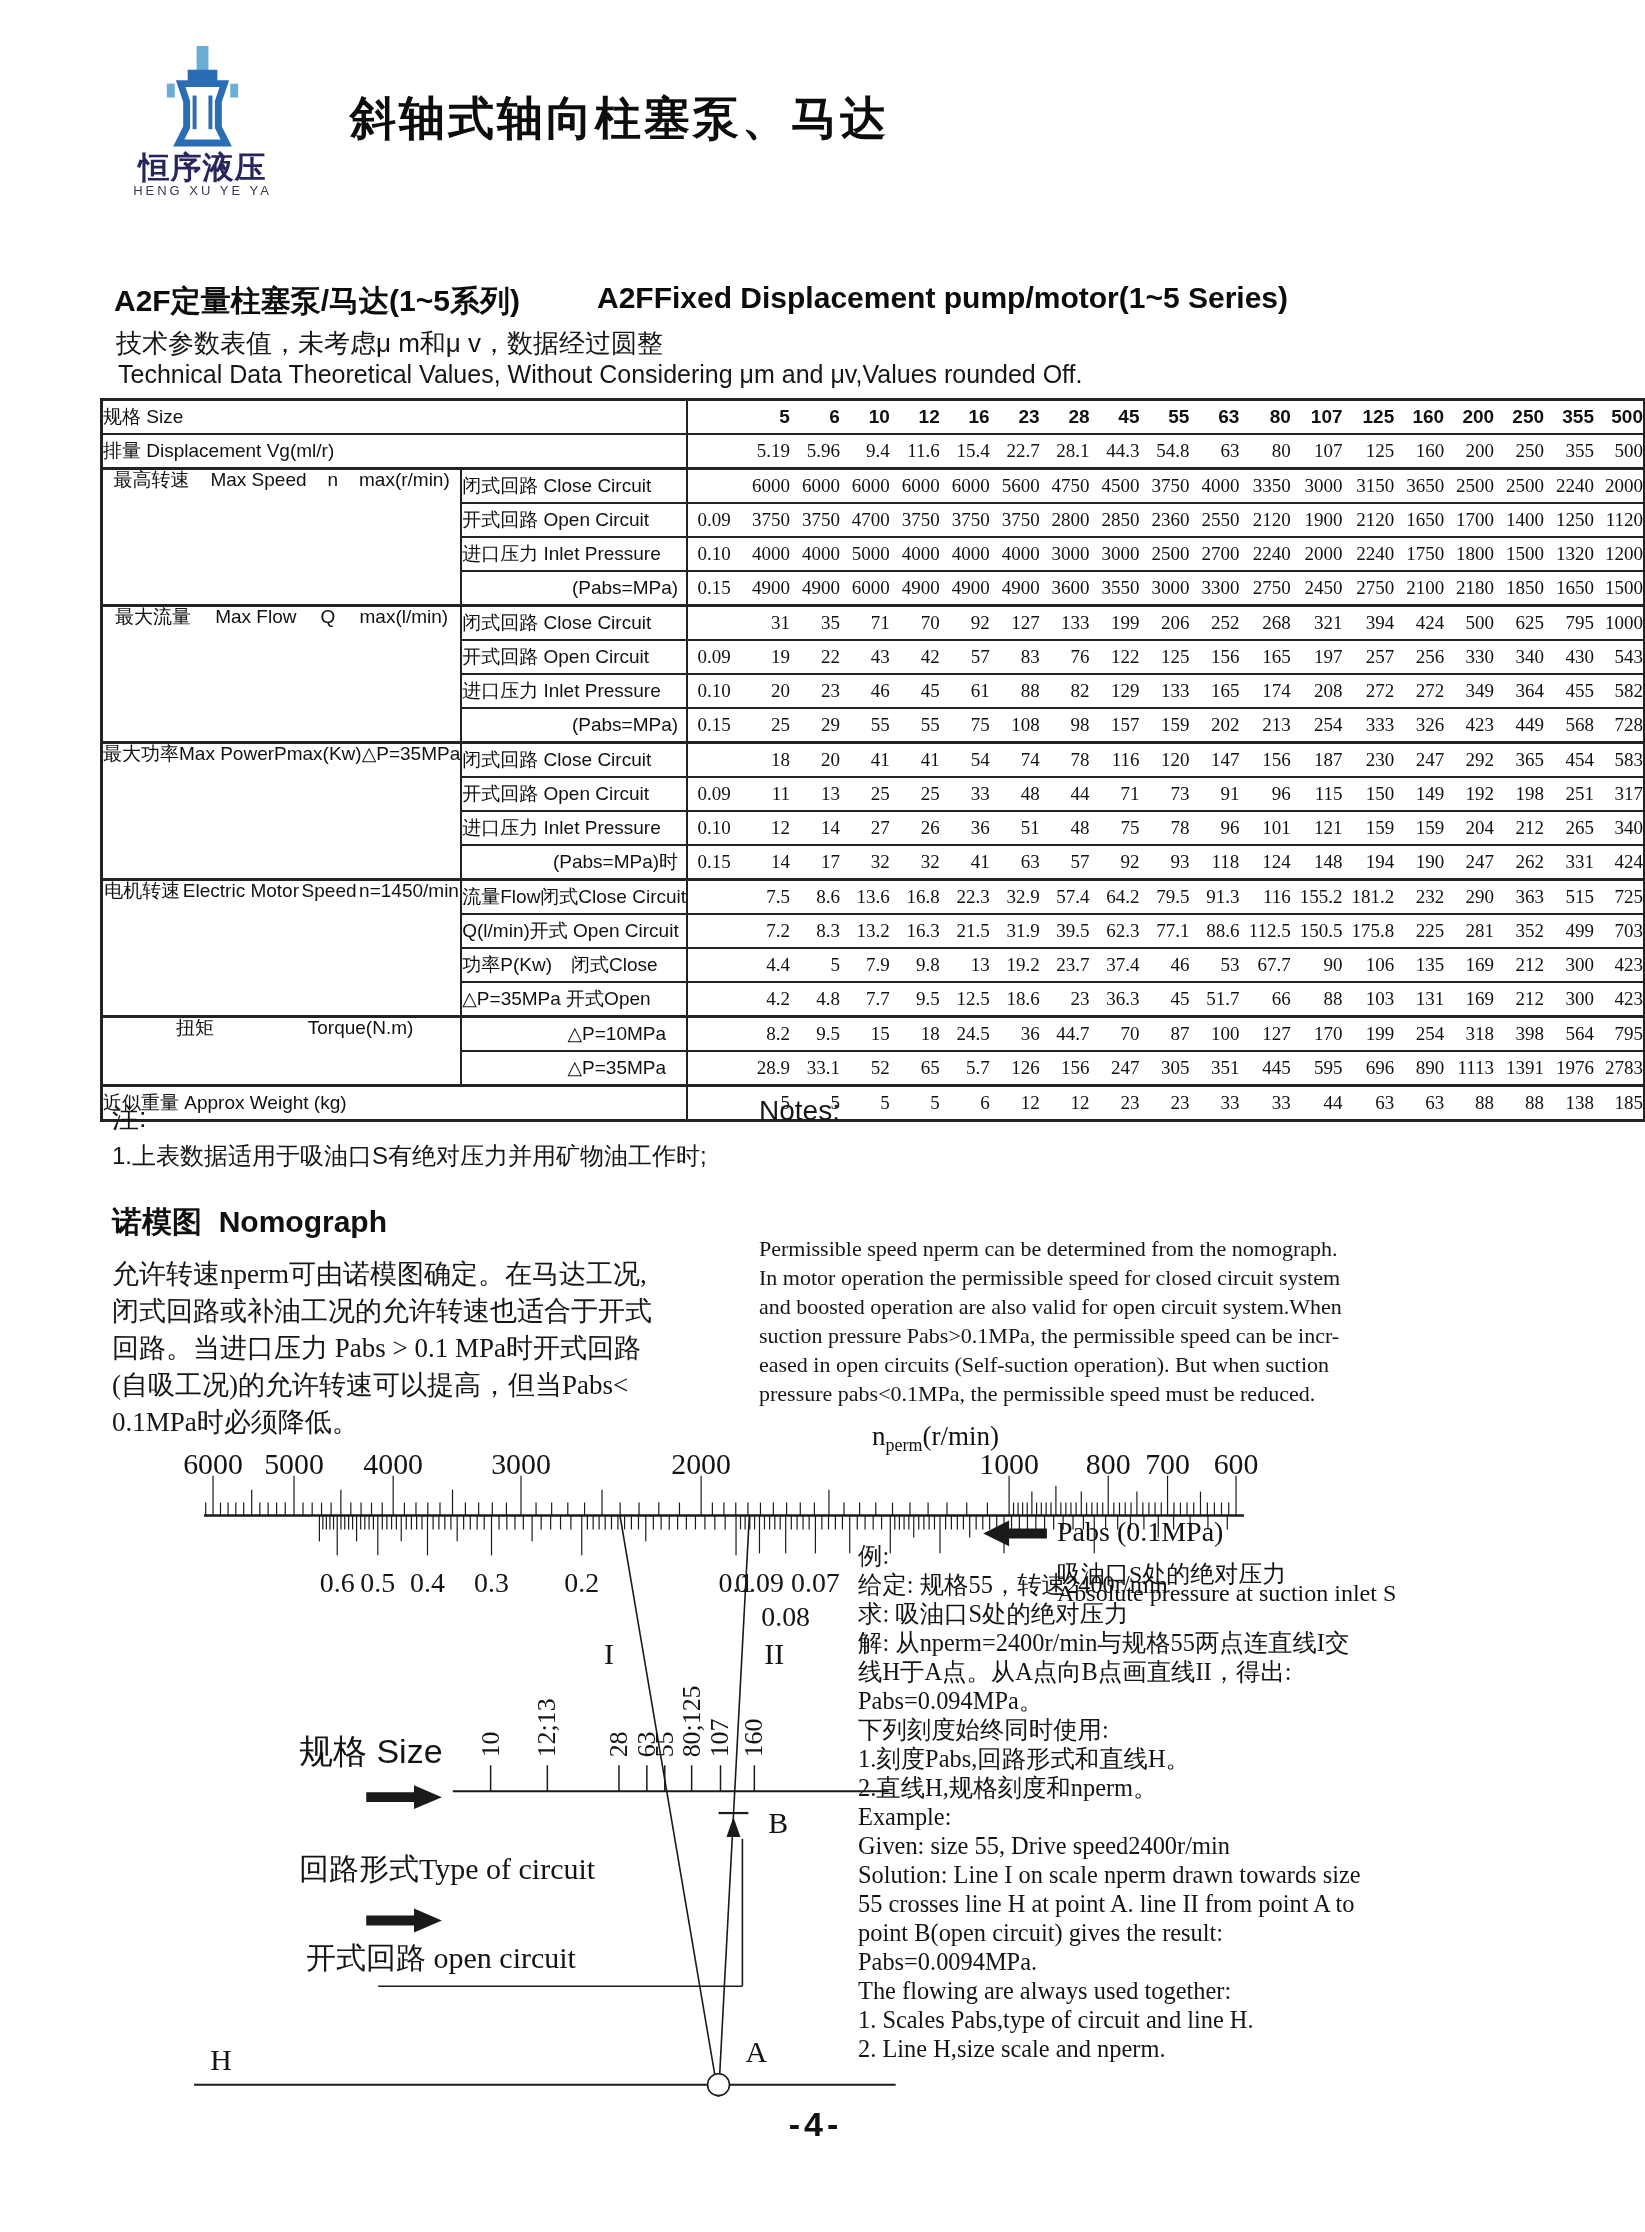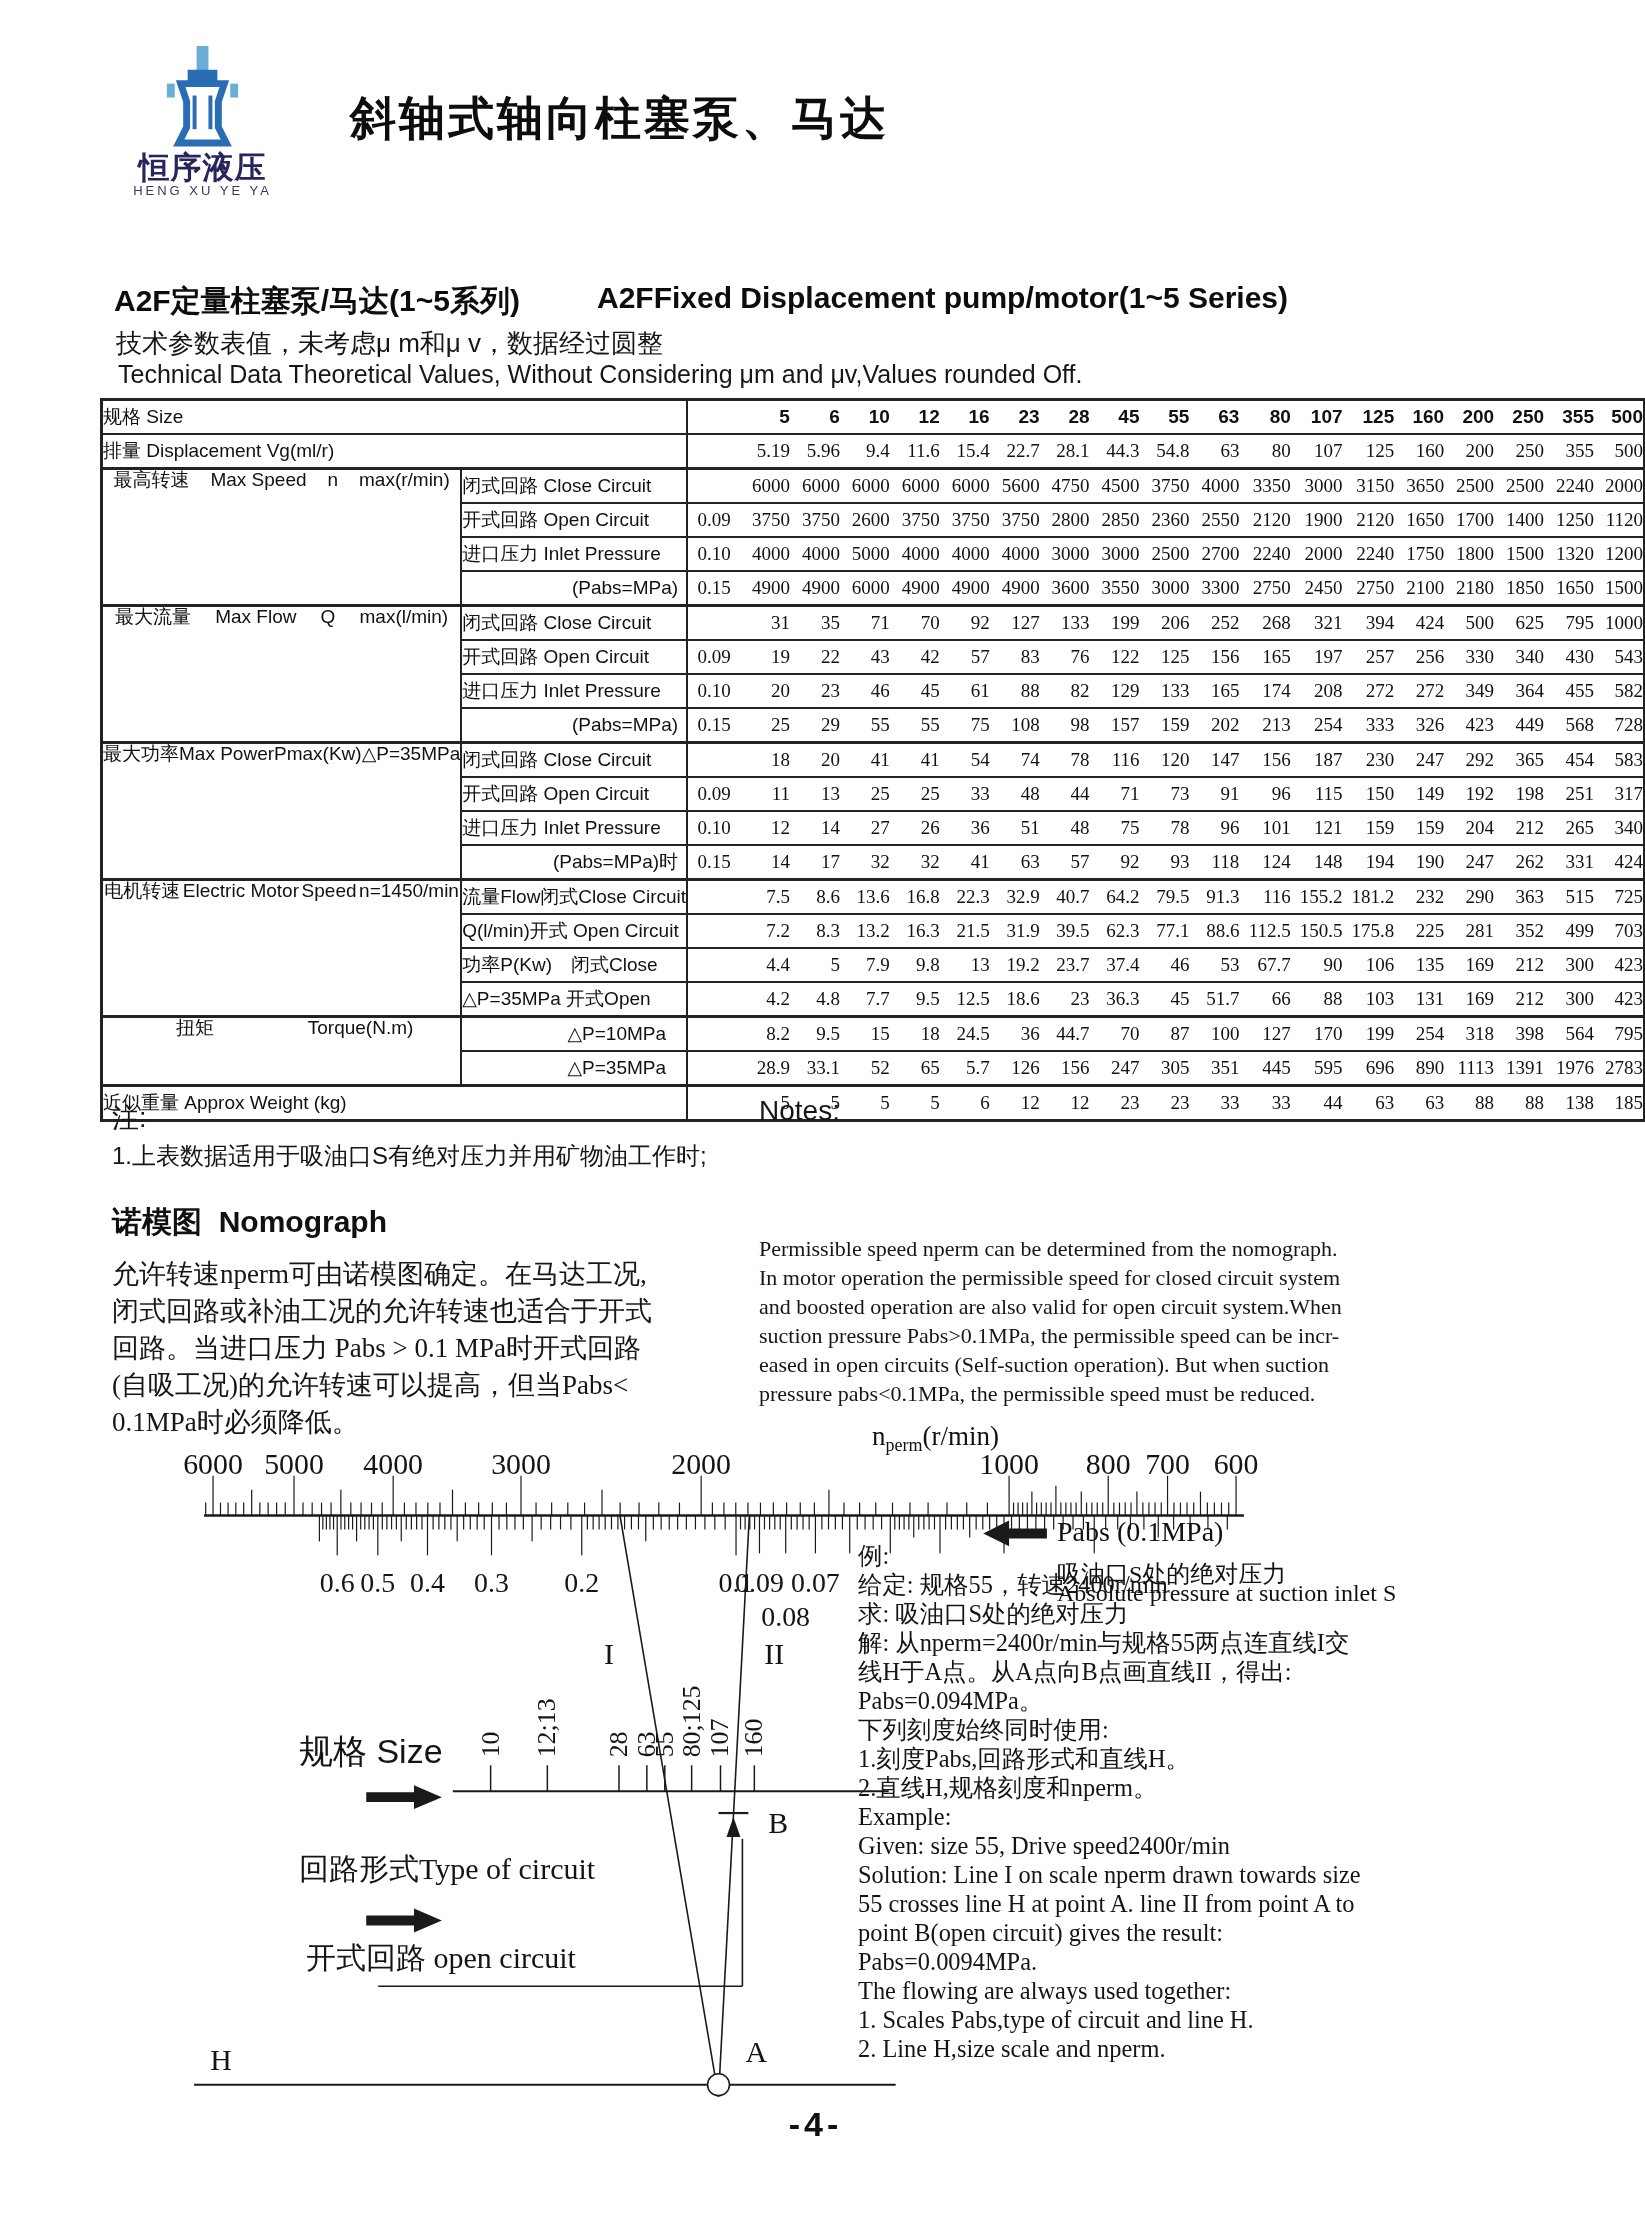--- a/index.html
+++ b/index.html
@@ -168,21 +168,21 @@
             <td class="num b-b2">2500</td>
             <td class="num b-b2">2500</td>
             <td class="num b-b2">2240</td>
             <td class="num b-b2">2000</td>
           </tr>
           <tr>
             <td class="sub b-r2 b-b2">开式回路 Open Circuit</td>
             <td class="pres b-b2">0.09</td>
             <td class="num b-b2">3750</td>
             <td class="num b-b2">3750</td>
-            <td class="num b-b2">2600</td>
+            <td class="num b-b2">4700</td>
             <td class="num b-b2">3750</td>
             <td class="num b-b2">3750</td>
             <td class="num b-b2">3750</td>
             <td class="num b-b2">2800</td>
             <td class="num b-b2">2850</td>
             <td class="num b-b2">2360</td>
             <td class="num b-b2">2550</td>
             <td class="num b-b2">2120</td>
             <td class="num b-b2">1900</td>
             <td class="num b-b2">2120</td>
@@ -438,21 +438,21 @@
               </div>
             </td>
             <td class="sub b-r2 b-b2">流量Flow闭式Close  Circuit</td>
             <td class="pres b-b2"></td>
             <td class="num b-b2">7.5</td>
             <td class="num b-b2">8.6</td>
             <td class="num b-b2">13.6</td>
             <td class="num b-b2">16.8</td>
             <td class="num b-b2">22.3</td>
             <td class="num b-b2">32.9</td>
-            <td class="num b-b2">40.7</td>
+            <td class="num b-b2">57.4</td>
             <td class="num b-b2">64.2</td>
             <td class="num b-b2">79.5</td>
             <td class="num b-b2">91.3</td>
             <td class="num b-b2">116</td>
             <td class="num b-b2">155.2</td>
             <td class="num b-b2">181.2</td>
             <td class="num b-b2">232</td>
             <td class="num b-b2">290</td>
             <td class="num b-b2">363</td>
             <td class="num b-b2">515</td>

